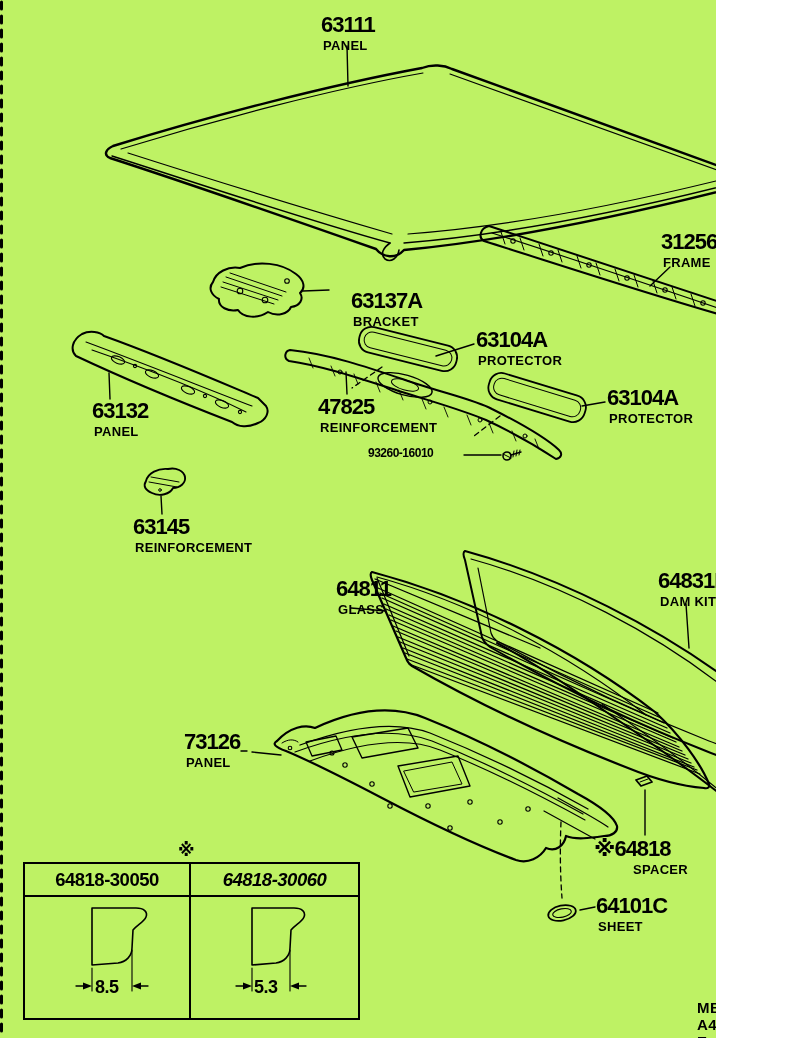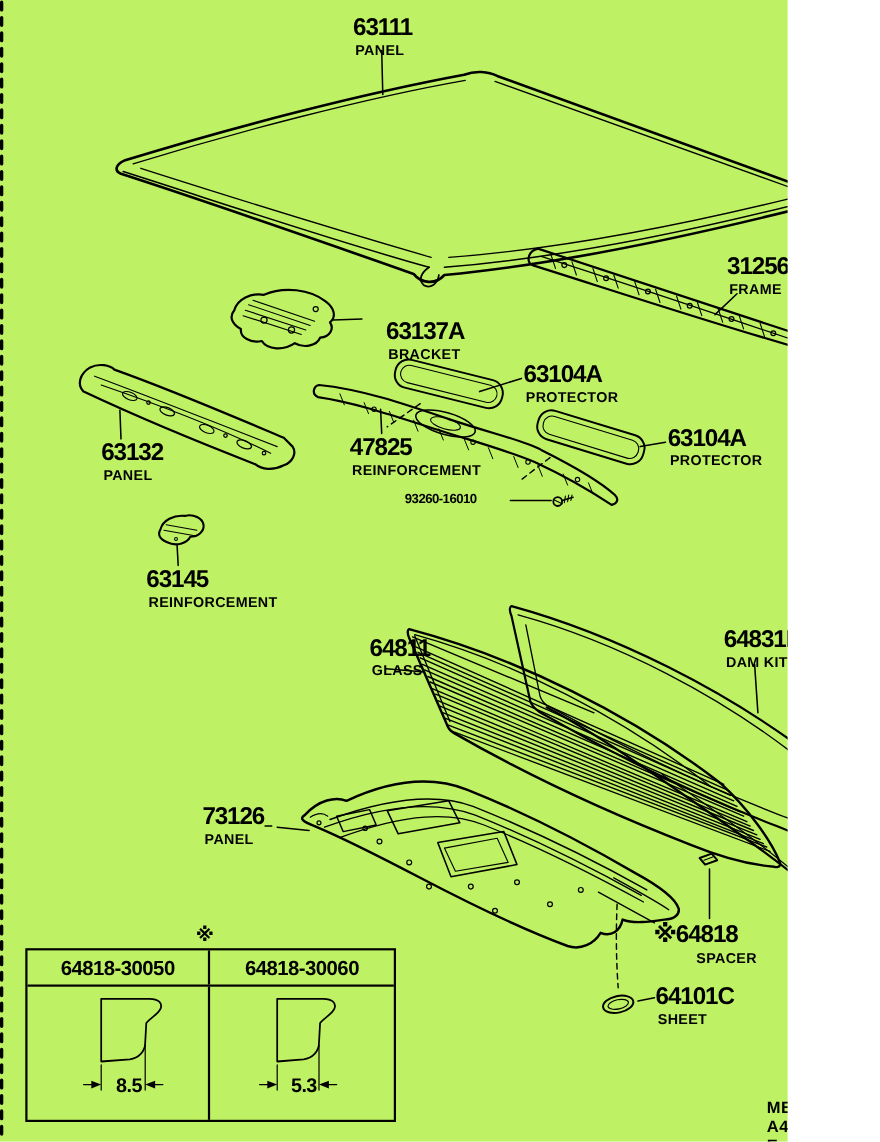--- a/index.html
+++ b/index.html
@@ -13,22 +13,22 @@
   .part-name{font-size:13px;letter-spacing:.3px;margin-top:3px;margin-left:2px;}
   .one-line{font-size:12px;letter-spacing:-.5px;font-weight:bold;position:absolute;white-space:nowrap;}
   .kome{font-family:"DejaVu Sans","Liberation Sans",sans-serif;}
   .kome-mark{position:absolute;font-size:17px;font-weight:bold;font-family:"DejaVu Sans","Liberation Sans",sans-serif;}
   .variant-table{position:absolute;border:2.5px solid #000;background:transparent;display:flex;flex-direction:column;}
   .vt-header{display:flex;height:31px;border-bottom:2px solid #000;}
   .vt-body{flex:1;display:flex;}
   .vt-cell{display:flex;align-items:center;justify-content:center;
     font-size:18.5px;font-weight:bold;letter-spacing:-.5px;}
   .vt-c0{width:164px;border-right:2px solid #000;}
-  .vt-c1{flex:1;}
-  .dim-label{position:absolute;width:34px;text-align:right;font-size:18px;font-weight:bold;letter-spacing:-.5px;}
+  .vt-c1{flex:1;font-style:italic;}
+  .dim-label{position:absolute;width:34px;text-align:left;font-size:18px;font-weight:bold;letter-spacing:-.5px;}
   .page-code{position:absolute;font-size:15px;font-weight:bold;letter-spacing:.5px;word-spacing:7px;}
 </style>
 </head>
 <body>
 
 <div class="page">
 
   <svg class="art" width="800" height="1038" viewBox="0 0 800 1038" fill="none" stroke="#000" stroke-linecap="round" stroke-linejoin="round">
 
     <g>

